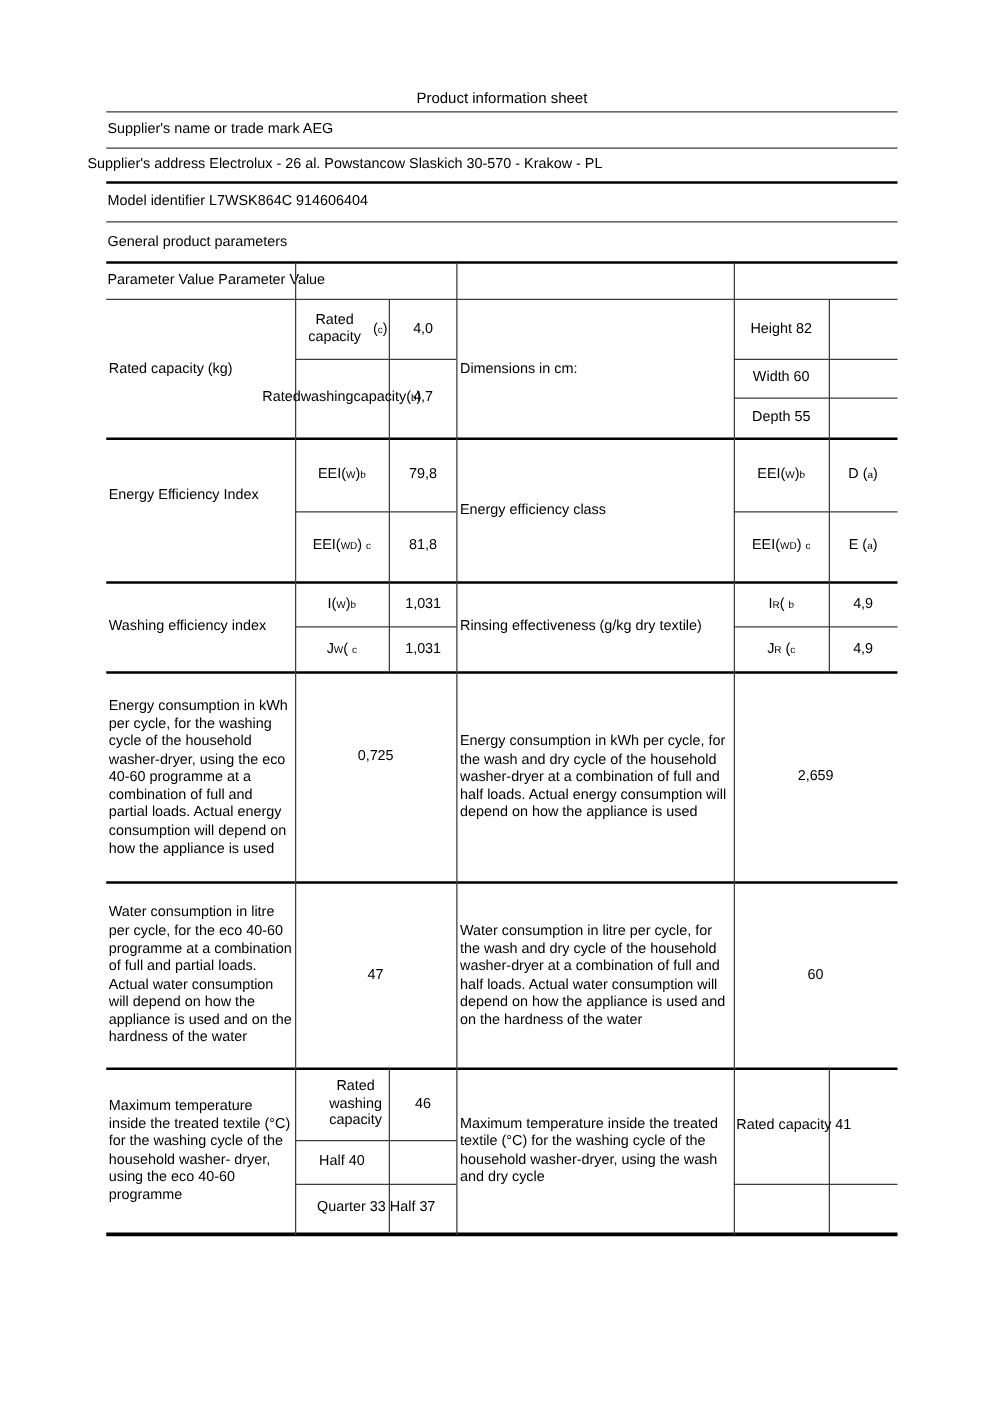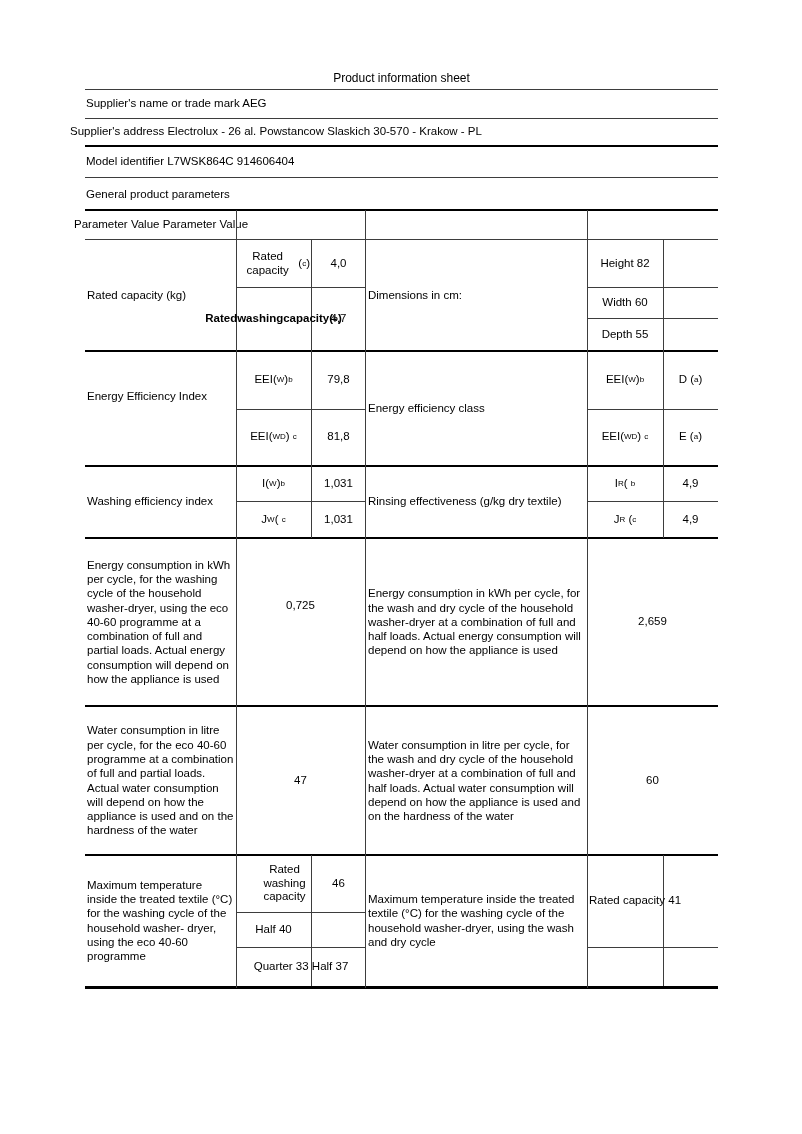--- a/index.html
+++ b/index.html
@@ -20,21 +20,21 @@
 </head>
 <body>
 
 <div id="page">
 
   <div class="t" style="left:85px;top:71px;width:633px;text-align:center;font-size:12px;">Product information sheet</div>
   <div class="t" style="left:86px;top:96px;">Supplier's name or trade mark AEG</div>
   <div class="t" style="left:70px;top:124px;">Supplier's address Electrolux - 26 al. Powstancow Slaskich 30-570 - Krakow - PL</div>
   <div class="t" style="left:86px;top:154px;">Model identifier L7WSK864C 914606404</div>
   <div class="t" style="left:86px;top:187px;">General product parameters</div>
-  <div class="t" style="left:74px;top:217px;">Parameter Value Parameter Value</div>
+  <div class="t" style="left:86px;top:217px;">Parameter Value Parameter Value</div>
 
   <div class="hl" style="left:85px;top:89px;width:633px;height:1px;"></div>
   <div class="hl" style="left:85px;top:118px;width:633px;height:1px;"></div>
   <div class="hl thick" style="left:85px;top:145px;width:633px;height:2px;"></div>
   <div class="hl" style="left:85px;top:177px;width:633px;height:1px;"></div>
   <div class="hl thick" style="left:85px;top:209px;width:633px;height:2px;"></div>
   <div class="hl" style="left:85px;top:239px;width:633px;height:1px;"></div>
   <div class="hl" style="left:236px;top:287px;width:129px;height:1px;"></div>
   <div class="hl" style="left:587px;top:287px;width:131px;height:1px;"></div>
   <div class="hl" style="left:587px;top:318px;width:131px;height:1px;"></div>
@@ -62,21 +62,21 @@
 
   <div class="c cl" style="left:87px;top:240px;width:147px;height:111px;">Rated capacity (kg)</div>
   <div class="c" style="left:237px;top:240px;width:73px;height:47px;">
       <span>Rated capacity</span>
       <br>
       <span>(</span>
       <sup>c</sup>
       <span>)</span>
     </div>
   <div class="c" style="left:312px;top:240px;width:53px;height:47px;">4,0</div>
-  <div class="c" style="left:237px;top:287px;width:73px;height:64px;font-weight:bold;">
+  <div class="c" style="left:237px;top:287px;width:73px;height:64px;">
       <span>Rated</span>
       <br>
       <span>washing</span>
       <br>
       <span>capacity(</span>
       <sup>b</sup>
       <span>)</span>
     </div>
   <div class="c" style="left:312px;top:287px;width:53px;height:64px;">4,7</div>
   <div class="c cl" style="left:368px;top:240px;width:218px;height:111px;">Dimensions in cm:</div>

